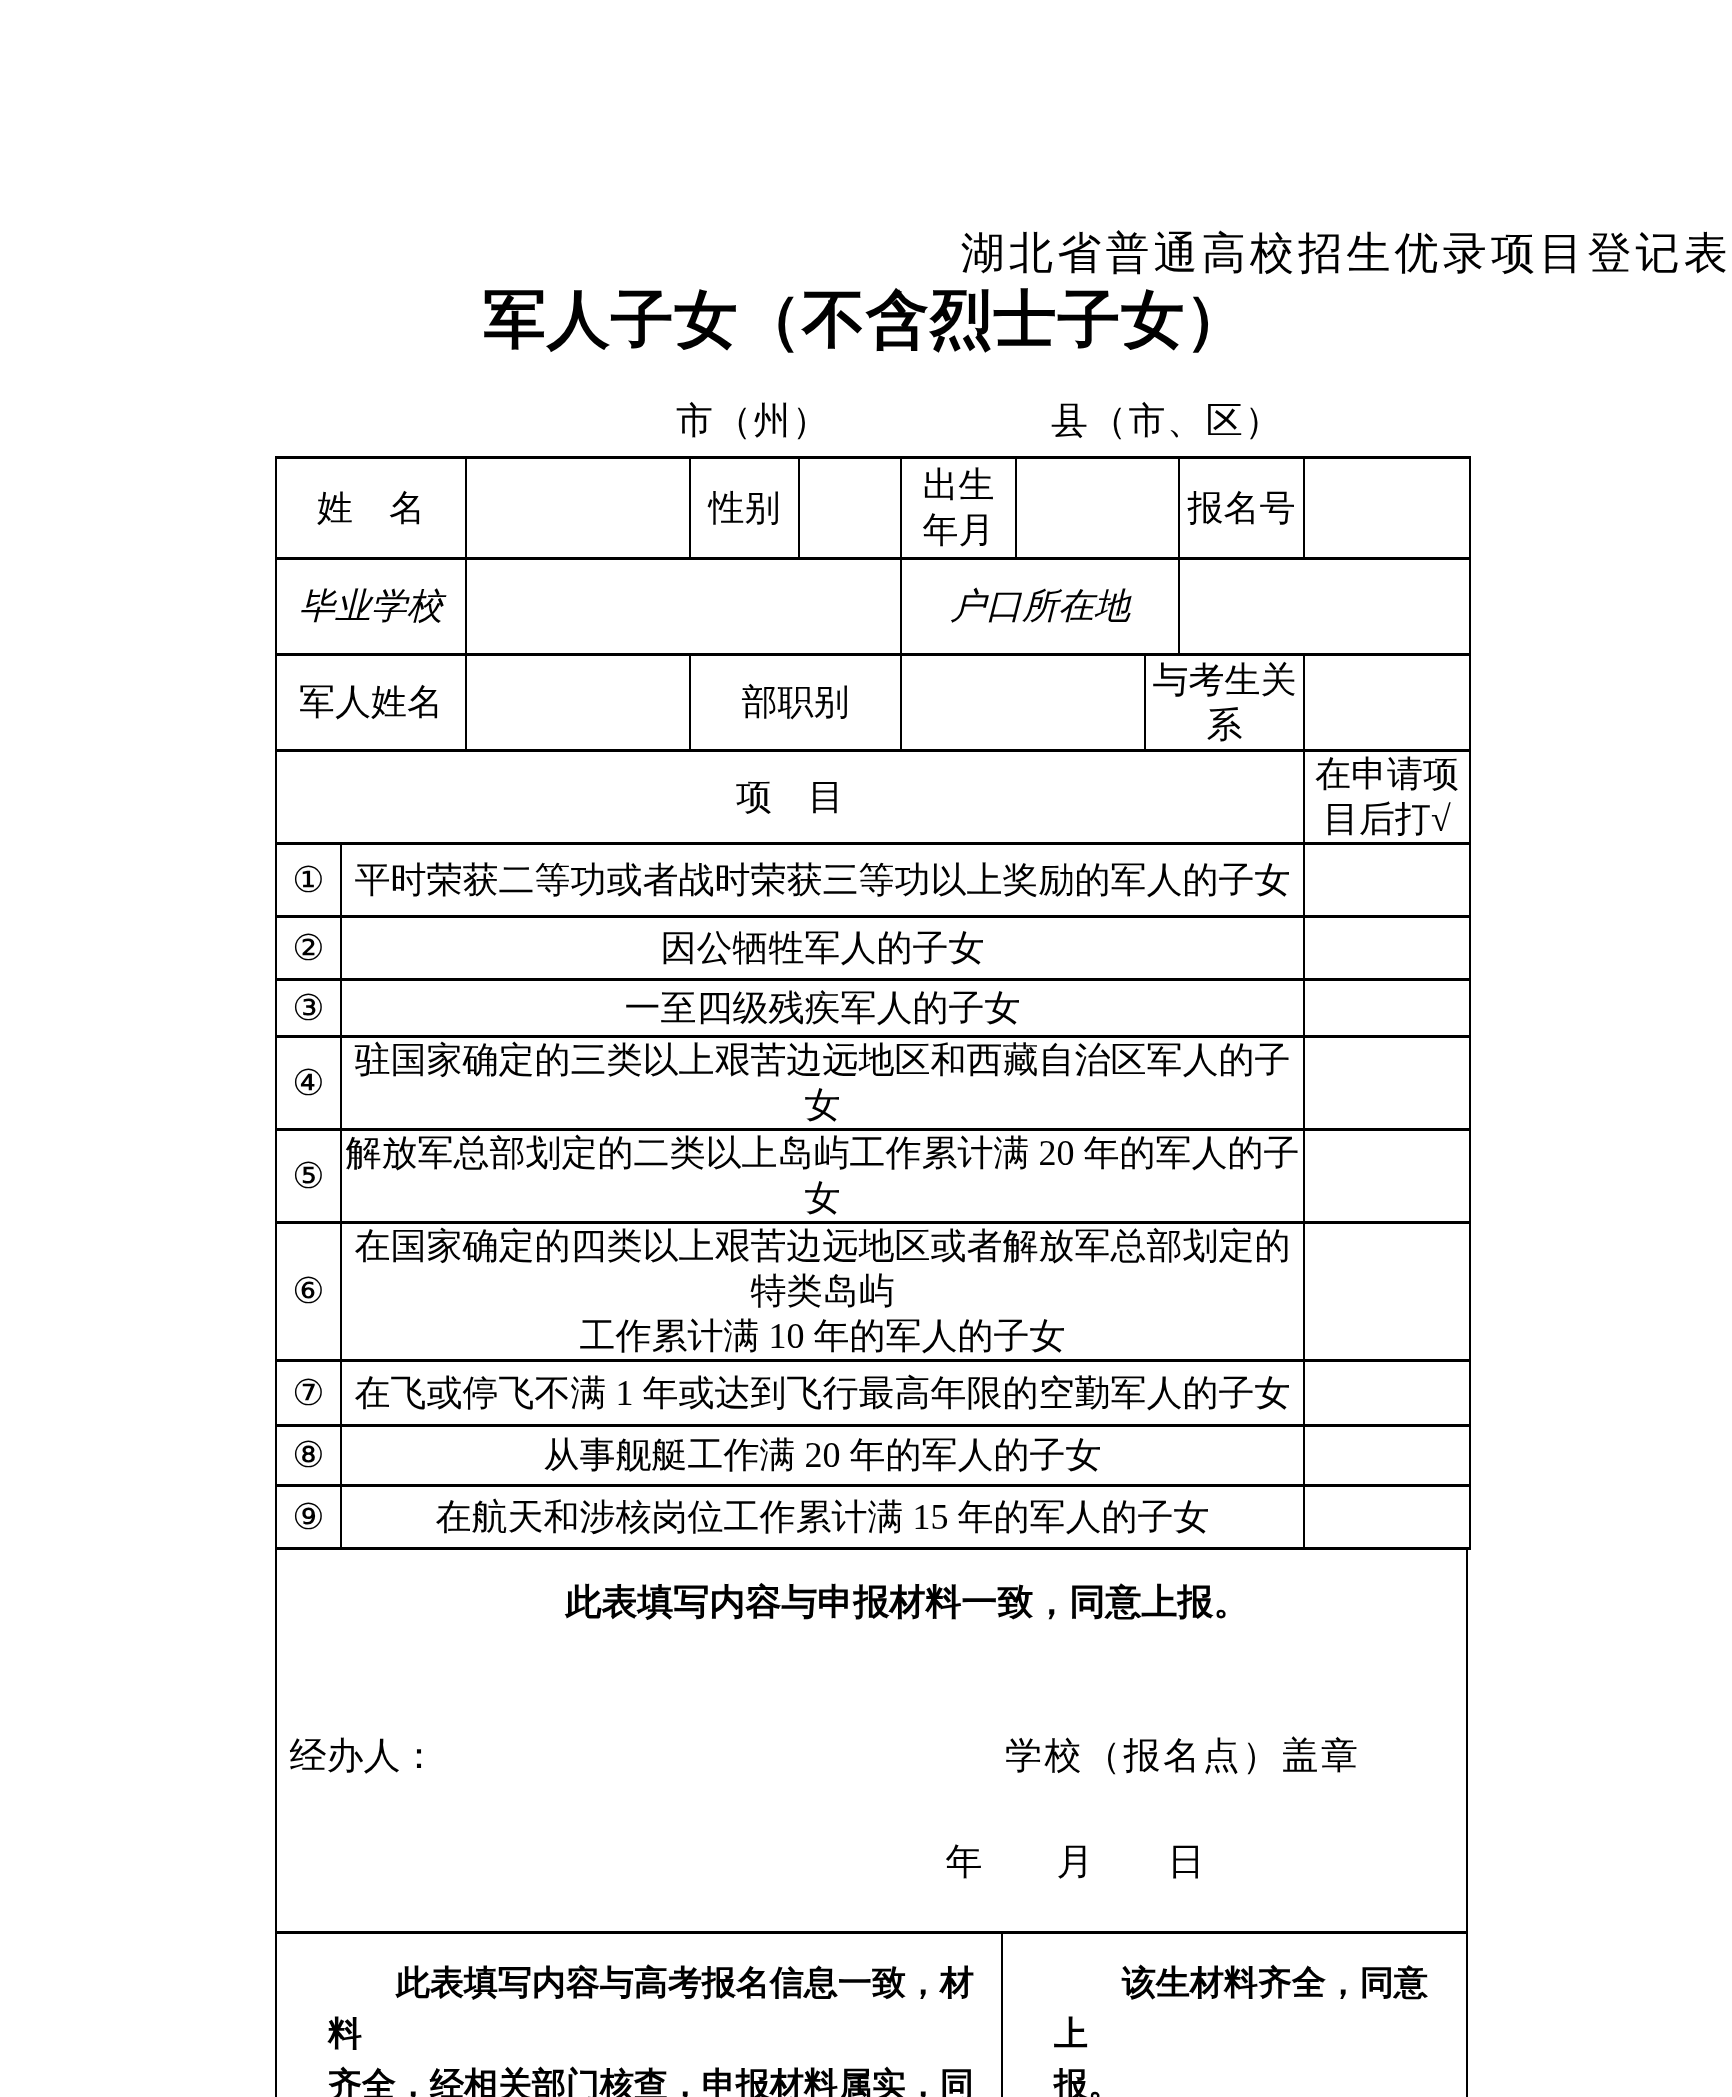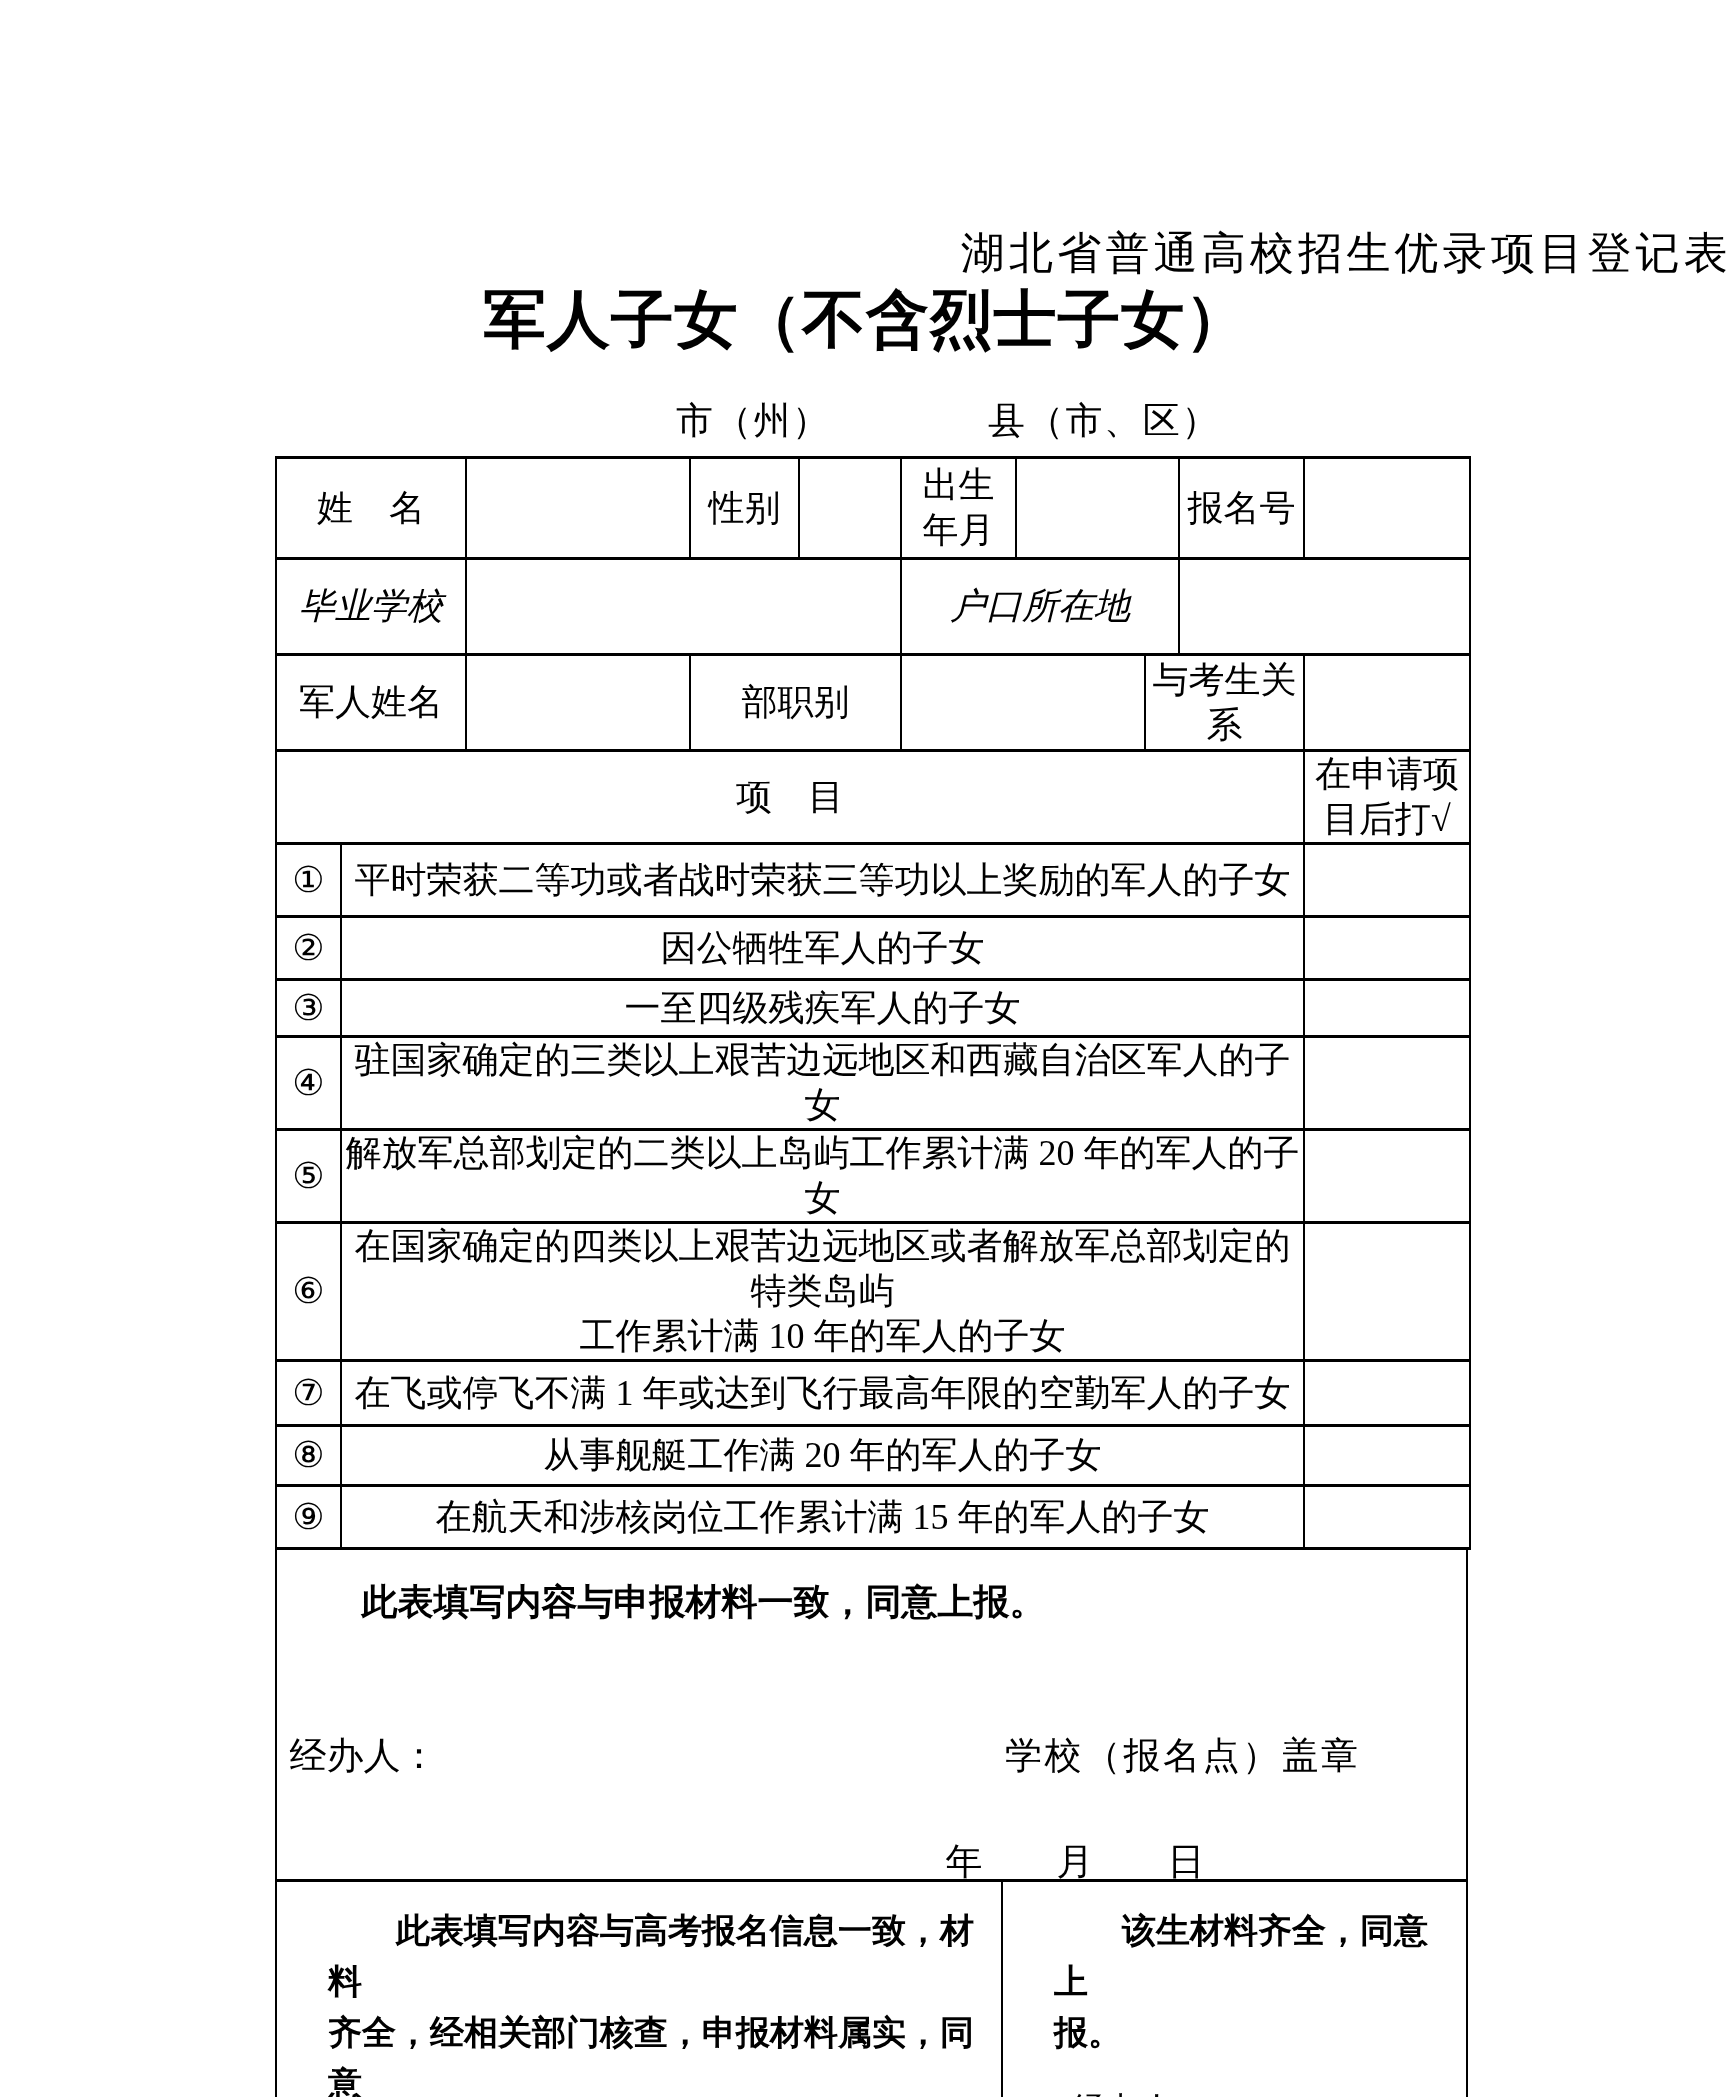--- a/index.html
+++ b/index.html
@@ -14,21 +14,21 @@
   .title1{
     position:absolute;top:224px;left:0;width:100%;
     text-align:right;font-size:44px;letter-spacing:4.2px;white-space:nowrap;
   }
   .title2{
     position:absolute;top:277px;left:0;width:100%;
     text-align:center;font-size:63px;font-weight:bold;letter-spacing:0.8px;white-space:nowrap;
   }
   .region{position:absolute;top:396px;font-size:37px;letter-spacing:1.7px;white-space:nowrap;}
   .region-city{left:676px;}
-  .region-county{left:988px;}
+  .region-county{left:1051px;}
 
   
   .sheet{position:absolute;left:275px;top:456px;width:1193px;}
 
   table.main{border-collapse:collapse;table-layout:fixed;width:1193px;}
   table.main td{
     border:2.5px solid #000;border-top-width:3.8px;border-bottom-width:3.8px;
     box-sizing:border-box;
     font-size:36px;text-align:center;vertical-align:middle;
     padding:0;line-height:1.25;
@@ -48,23 +48,23 @@
     text-align:left;padding-left:21px;padding-right:8.4px;
     font-size:34px;white-space:pre-line;line-height:1.4;
   }
   td.check-head{
     font-size:34px;text-align:left;padding-left:19px;padding-right:4.2px;line-height:1.6;
   }
   td.proj-head{font-size:37px;}
 
   
   .section-school{
-    box-sizing:border-box;width:1193px;height:332px;
+    box-sizing:border-box;width:1193px;height:384px;
     border-left:2.5px solid #000;border-right:2.5px solid #000;border-bottom:3.8px solid #000;
-    padding:29px 12.6px 0 12.6px;font-size:37px;
+    padding:29px 12.6px 0 12.6px;font-size:37px;text-align:center;
   }
   .section-school .statement{
     font-weight:bold;font-size:36px;text-indent:2em;line-height:1.3;white-space:pre-line;
   }
   .agent-row{display:flex;margin-top:105px;align-items:baseline;}
   .stamp-school{margin-left:auto;margin-right:93px;letter-spacing:2.5px;white-space:nowrap;}
   .date-school{margin-top:56px;width:-moz-fit-content;width:fit-content;margin-left:auto;margin-right:249px;white-space:nowrap;}
 
   
   .bottom{

